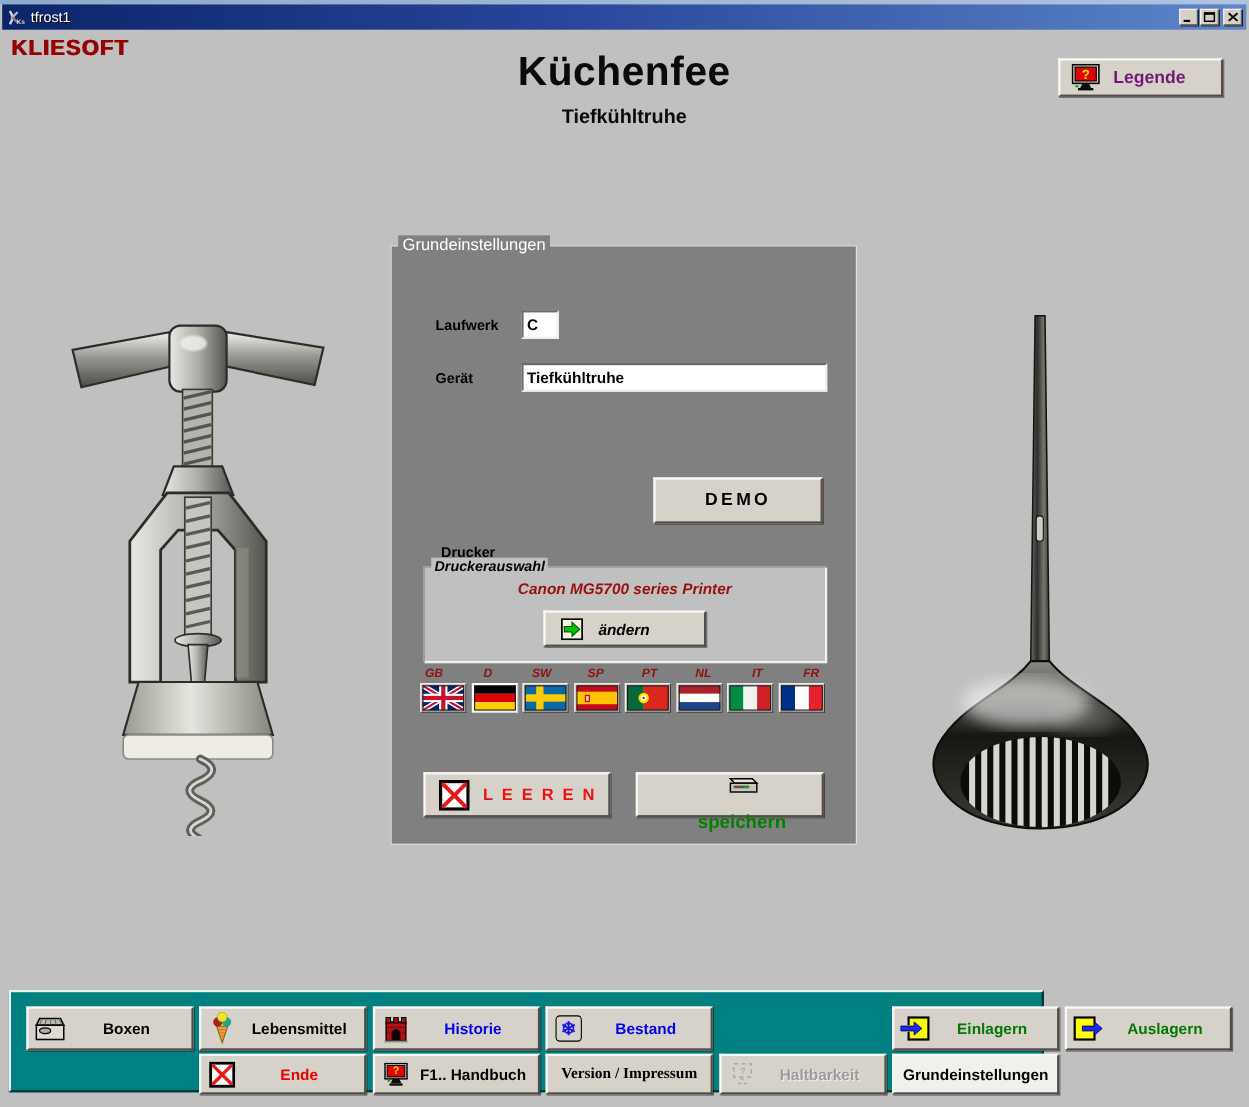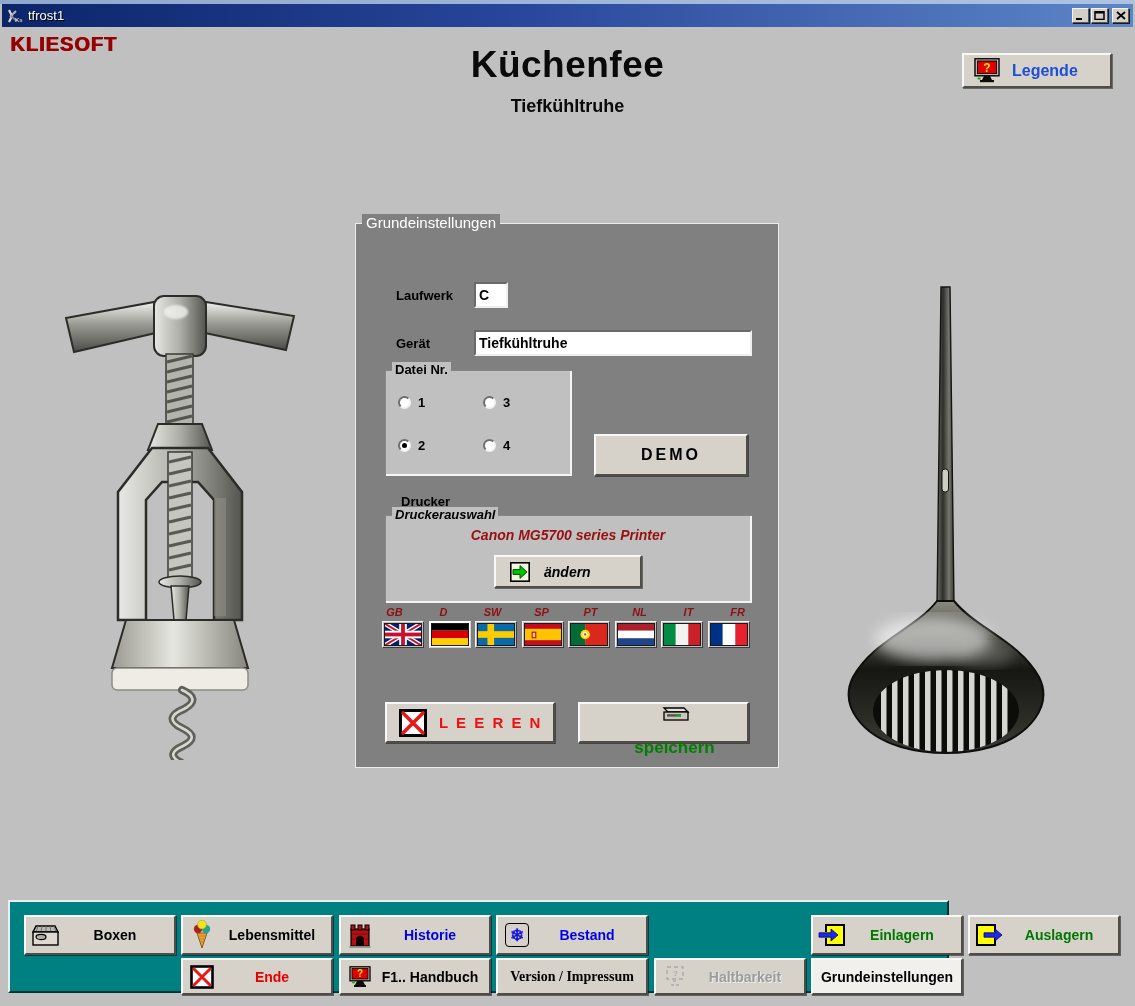--- a/index.html
+++ b/index.html
@@ -33,21 +33,21 @@
 
   
   .raised { background:#d6d2ca; border:2px solid; border-color:#f8f8f4 #504d47 #504d47 #f8f8f4;
             box-shadow:1px 1px 0 rgba(0,0,0,.45); }
   .sunken-input { background:#fff; border:2px solid; border-color:#6a6a6a #f0f0f0 #f0f0f0 #6a6a6a;
                   font-family:"Liberation Sans",sans-serif; font-weight:bold; font-size:14px;
                   color:#000; padding:0 3px; outline:none; }
 
   .legende-btn { position:absolute; left:962px; top:53px; width:150px; height:35px;
                  display:flex; align-items:center; gap:12px; padding-left:10px; cursor:pointer; }
-  .legende-btn .lbl { color:#1d4ed8; font-size:16px; font-weight:bold; }
+  .legende-btn .lbl { color:#701a75; font-size:16px; font-weight:bold; }
 
   
   .panel { position:absolute; left:355px; top:223px; width:424px; height:545px;
            background:#808080; border:1px solid #ececec; }
   .panel-legend { position:absolute; left:6px; top:-10px; background:#808080; padding:0 4px;
                   color:#fff; font-size:15px; }
   .f-label { position:absolute; font-size:13px; font-weight:bold; color:#000; }
 
   .groupbox { position:absolute; background:#c0c0c0;
               box-shadow:inset 1px 1px 0 #868686, inset -1px -1px 0 #f4f4f4,
@@ -301,39 +301,20 @@
 
   <div class="panel">
     <span class="panel-legend">Grundeinstellungen</span>
 
     <span class="f-label" style="left:40px; top:64px;">Laufwerk</span>
     <input class="sunken-input" style="position: absolute; left: 118px; top: 58px; width: 34px; height: 26px;" value="C">
 
     <span class="f-label" style="left:40px; top:112px;">Gerät</span>
     <input class="sunken-input" style="position: absolute; left: 118px; top: 106px; width: 278px; height: 26px;" value="Tiefkühltruhe">
 
-    <div class="groupbox" style="left:29px; top:146px; width:186px; height:105px;">
-      <span class="gb-legend">Datei Nr.</span>
-      <div class="radio-row" style="left:13px; top:25px;">
-        <span class="radio"></span>
-        <span class="radio-lbl">1</span>
-      </div>
-      <div class="radio-row" style="left:98px; top:25px;">
-        <span class="radio"></span>
-        <span class="radio-lbl">3</span>
-      </div>
-      <div class="radio-row" style="left:13px; top:68px;">
-        <span class="radio checked"></span>
-        <span class="radio-lbl">2</span>
-      </div>
-      <div class="radio-row" style="left:98px; top:68px;">
-        <span class="radio"></span>
-        <span class="radio-lbl">4</span>
-      </div>
-    </div>
 
     <div class="demo-btn raised">DEMO</div>
 
     <span class="f-label" style="left:45px; top:270px;">Drucker</span>
 
     <div class="groupbox" style="left:29px; top:291px; width:366px; height:87px;font-style:italic;">
       <span class="gb-legend">Druckerauswahl</span>
       <div class="printer-name">Canon MG5700 series Printer</div>
       <div class="aendern-btn raised">
         <span style="display:flex;">

